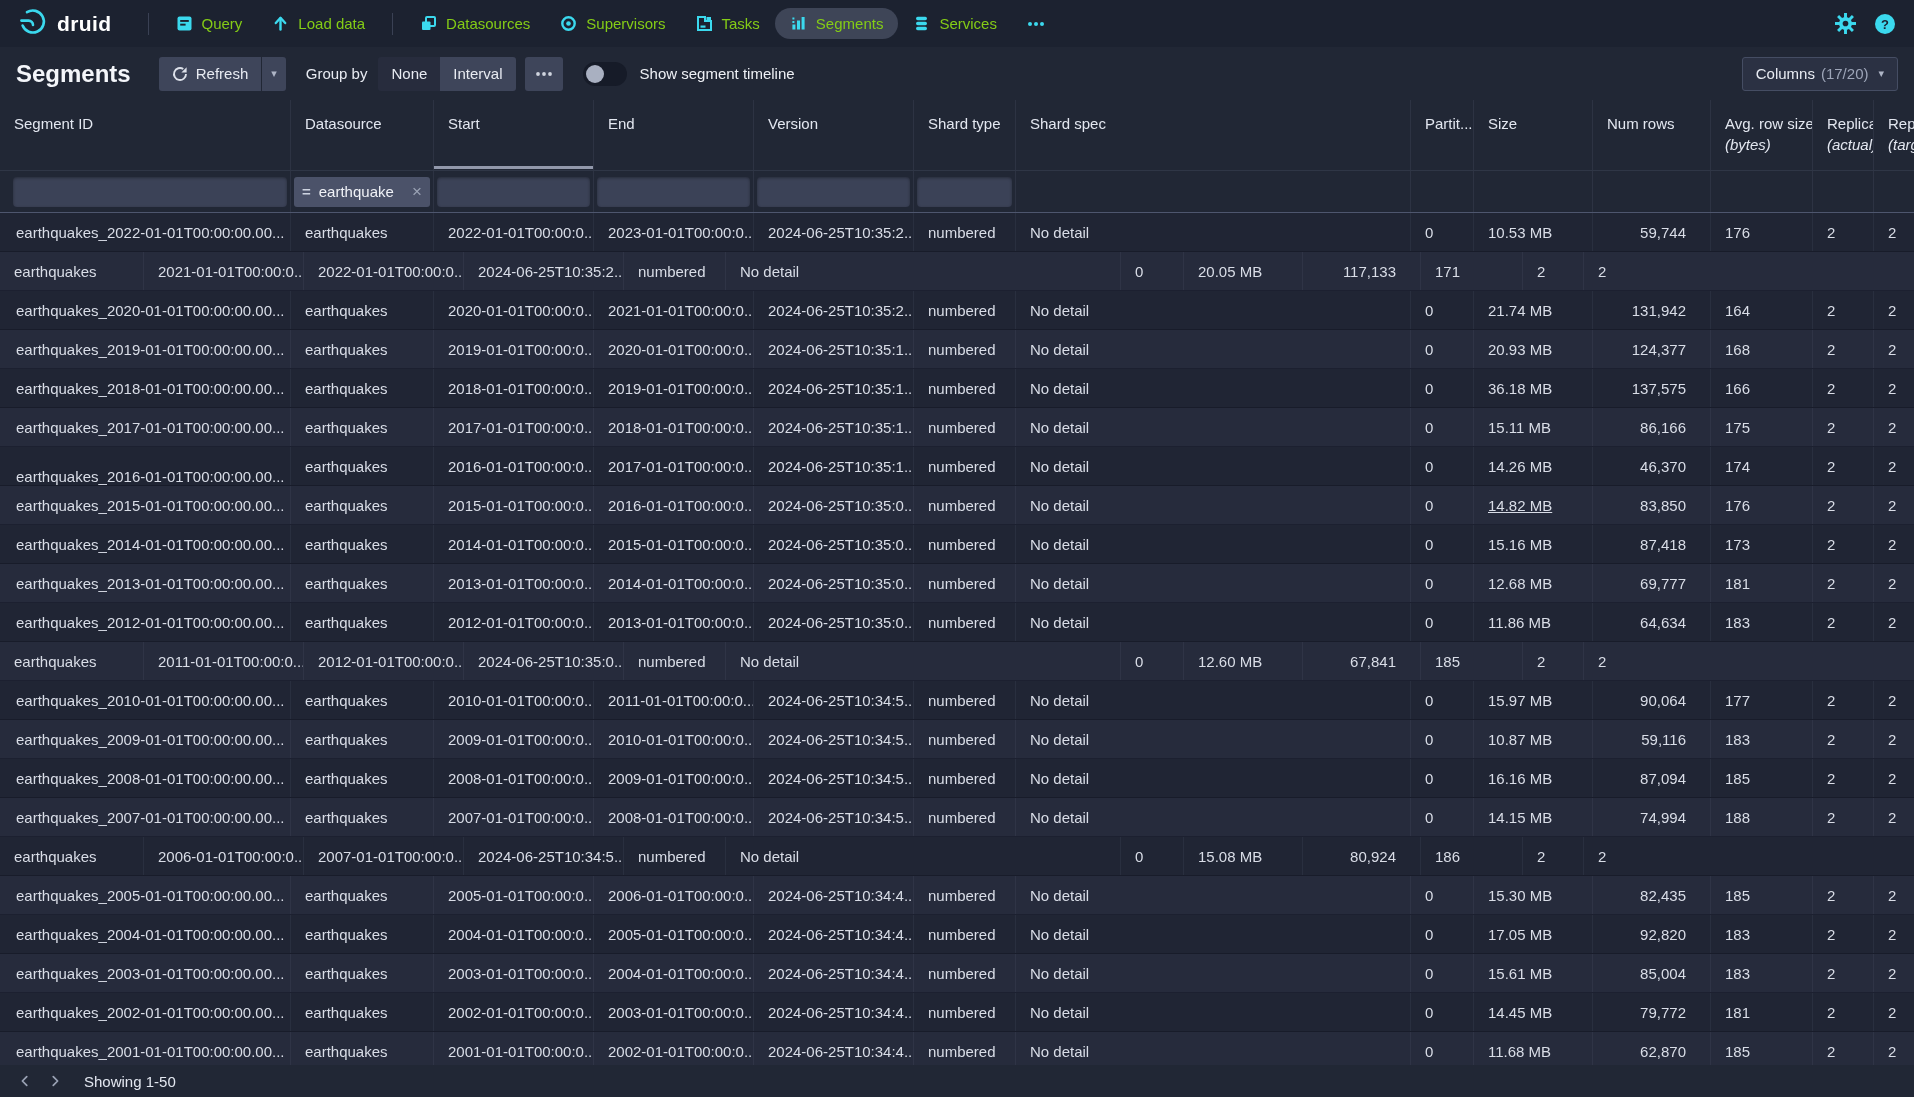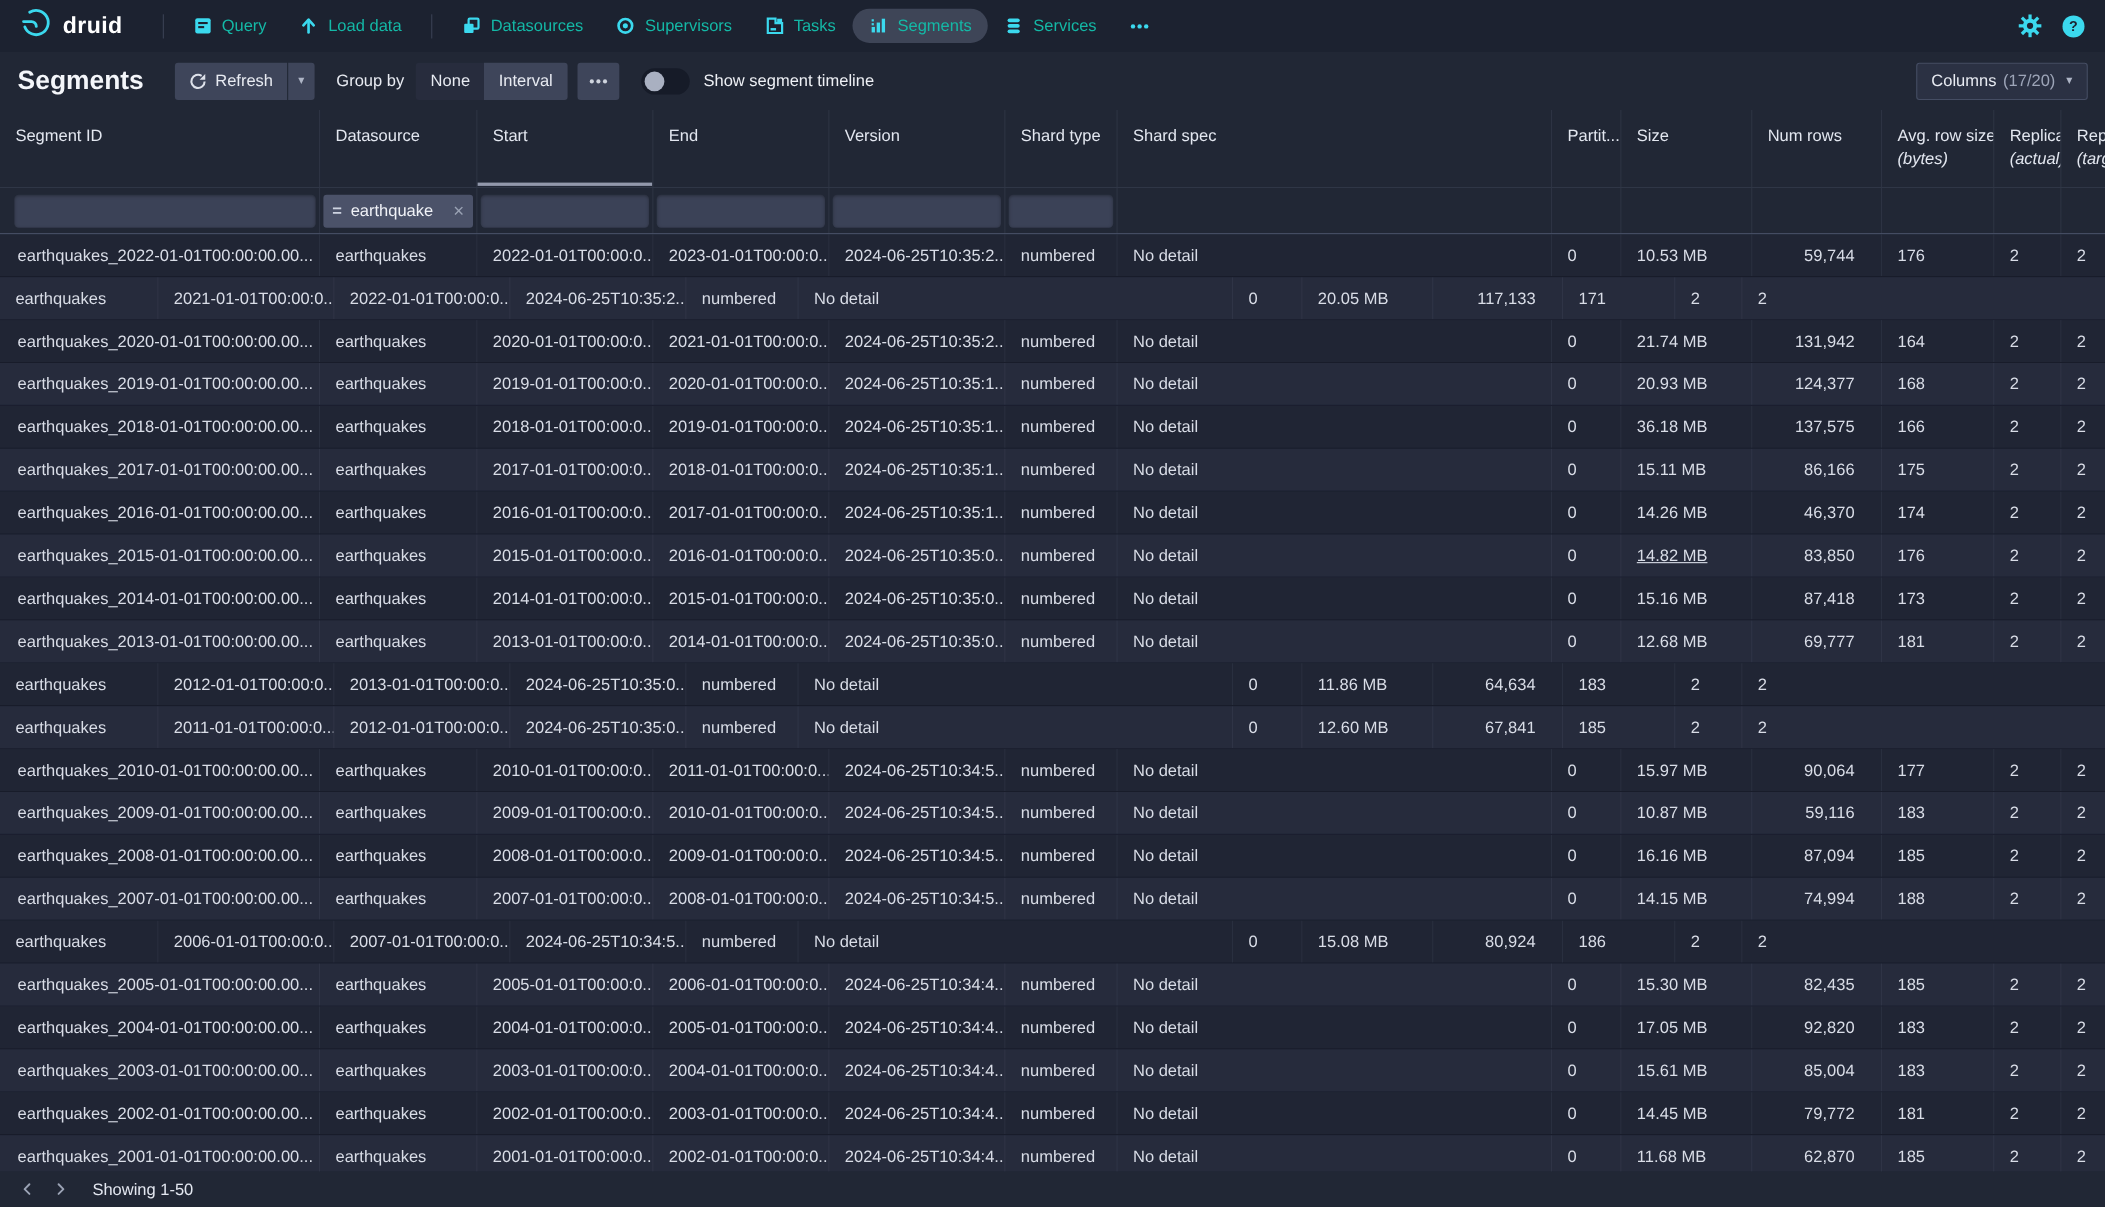--- a/index.html
+++ b/index.html
@@ -8,21 +8,21 @@
     width:1914px; height:1097px; overflow:hidden;
     background:#212735; color:#dde1ea;
     font-family:"Liberation Sans", sans-serif;
   }
   
   .nav { height:47px; background:#1c2230; display:flex; align-items:center; padding:0 18px; }
   .logo { display:flex; align-items:center; gap:9px; margin-right:24px; cursor:pointer; }
   .logo-text { font-size:21px; font-weight:600; color:#ffffff; letter-spacing:.4px; }
   .nav-divider { width:1px; height:22px; background:#3a4154; margin:0 12px; }
   .nav-item { display:flex; align-items:flex-end; gap:9px; padding:7px 15px; font-size:15px;
-              color:#14b8a6; border-radius:17px; cursor:pointer; white-space:nowrap; }
+              color:#84cc16; border-radius:17px; cursor:pointer; white-space:nowrap; }
   .nav-item.active { background:#3e4557; }
   .nav-item .nicon { display:flex; align-items:center; }
   .nav-right { margin-left:auto; display:flex; align-items:center; gap:18px; }
   .nav-right .nicon { cursor:pointer; display:flex; }
   
   .toolbar { height:53px; display:flex; align-items:center; padding:0 16px; }
   .page-title { font-size:24px; font-weight:700; color:#f4f6fa; margin:0 28px 0 0; }
   .btn { background:#3e455a; border:none; border-radius:3px; color:#e8ebf2; font-size:15px;
          height:34px; display:inline-flex; align-items:center; gap:8px; padding:0 13px;
          cursor:pointer; font-family:inherit; white-space:nowrap; }
@@ -533,21 +533,21 @@
         <span>175</span>
       </div>
       <div class="td" style="width: 61px;">
         <span>2</span>
       </div>
       <div class="td" style="width: 120px;">
         <span>2</span>
       </div>
     </div>
     <div class="tr">
-      <div class="td first" style="width: 290px;">
+      <div class="td first" style="width: 290px; align-items: flex-end;">
         <span>earthquakes_2016-01-01T00:00:00.00...</span>
       </div>
       <div class="td" style="width: 143px;">
         <span>earthquakes</span>
       </div>
       <div class="td" style="width: 160px;">
         <span>2016-01-01T00:00:0...</span>
       </div>
       <div class="td" style="width: 160px;">
         <span>2017-01-01T00:00:0...</span>
@@ -697,20 +697,23 @@
         <span>181</span>
       </div>
       <div class="td" style="width: 61px;">
         <span>2</span>
       </div>
       <div class="td" style="width: 120px;">
         <span>2</span>
       </div>
     </div>
     <div class="tr">
+      <div class="td first" style="width: 290px;">
+        <span>earthquakes_2012-01-01T00:00:00.00...</span>
+      </div>
       <div class="td" style="width: 143px;">
         <span>earthquakes</span>
       </div>
       <div class="td" style="width: 160px;">
         <span>2012-01-01T00:00:0...</span>
       </div>
       <div class="td" style="width: 160px;">
         <span>2013-01-01T00:00:0...</span>
       </div>
       <div class="td" style="width: 160px;">

